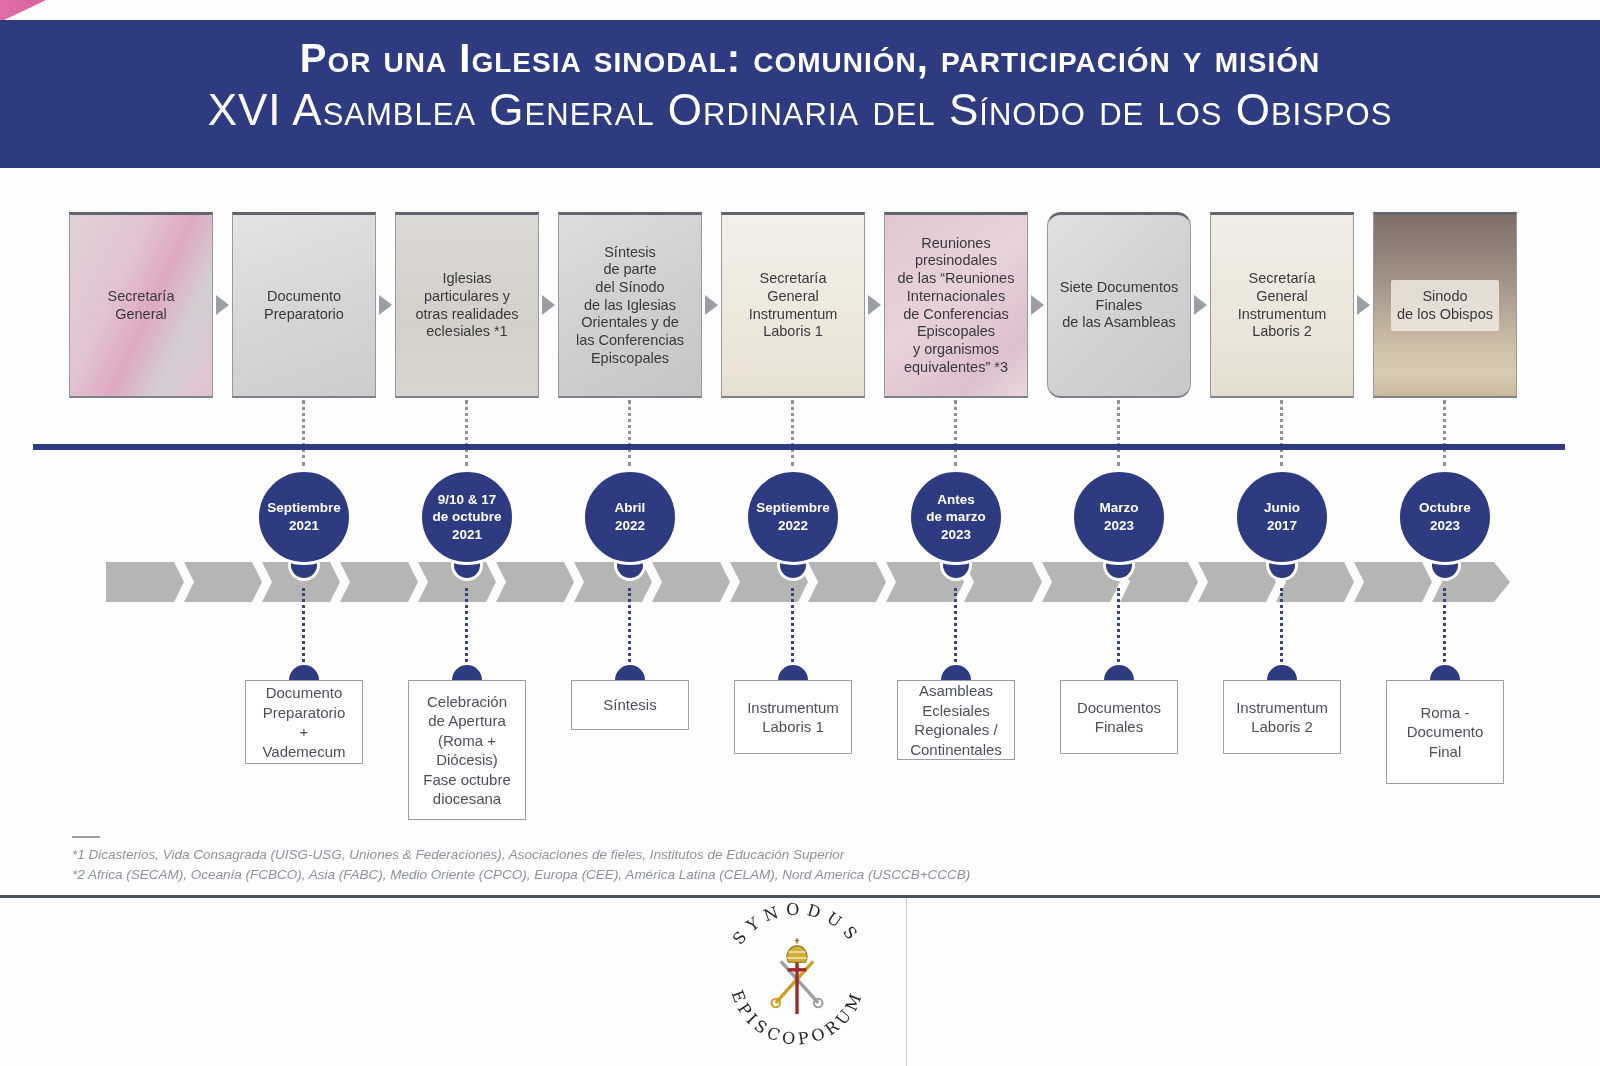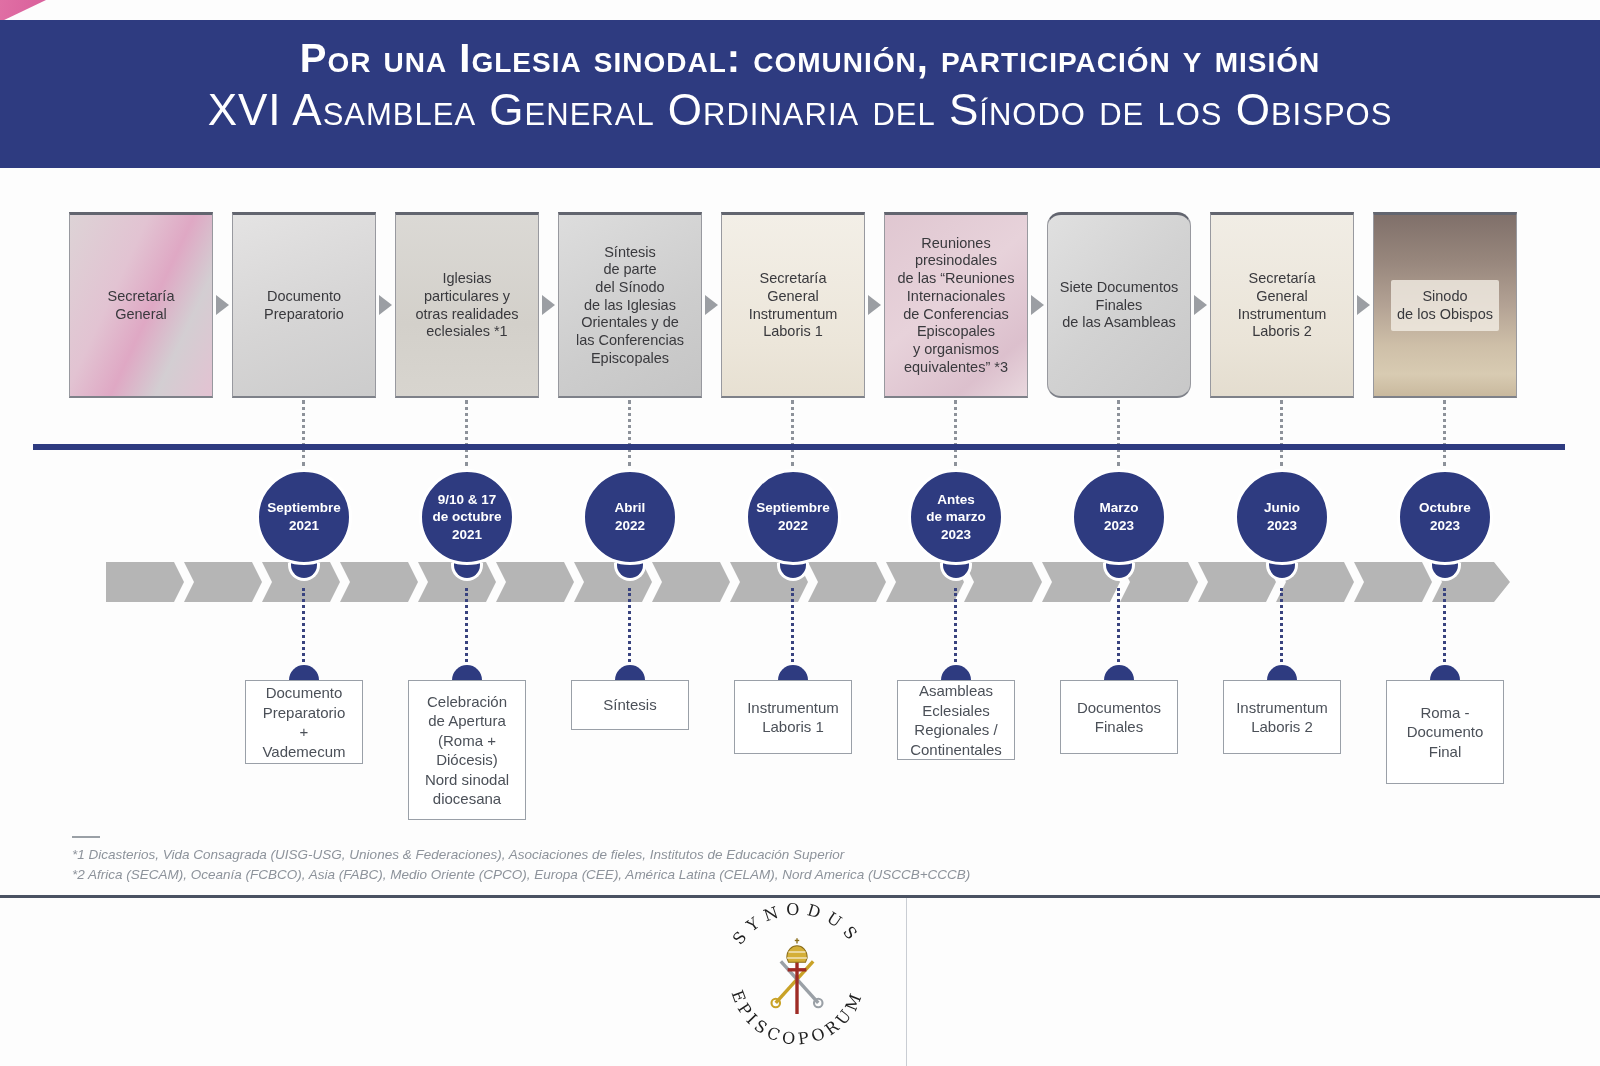--- a/index.html
+++ b/index.html
@@ -182,21 +182,21 @@
     <div class="circle" style="--c:467px">9/10 &amp; 17
 de octubre
 2021</div>
     <div class="pin" style="--c:467px"></div>
     <div class="dot-bot" style="--c:467px"></div>
     <div class="cap" style="--c:467px"></div>
     <div class="mbox" style="--c:467px;height:140px">Celebración
 de Apertura
 (Roma +
 Diócesis)
-Nord sinodal
+Fase octubre
 diocesana</div>
   </div>
   <div>
     <div class="dot-top" style="--c:630px"></div>
     <div class="circle" style="--c:630px">Abril
 2022</div>
     <div class="pin" style="--c:630px"></div>
     <div class="dot-bot" style="--c:630px"></div>
     <div class="cap" style="--c:630px"></div>
     <div class="mbox" style="--c:630px;height:50px">Síntesis</div>
@@ -230,21 +230,21 @@
 2023</div>
     <div class="pin" style="--c:1119px"></div>
     <div class="dot-bot" style="--c:1119px"></div>
     <div class="cap" style="--c:1119px"></div>
     <div class="mbox" style="--c:1119px;height:74px">Documentos
 Finales</div>
   </div>
   <div>
     <div class="dot-top" style="--c:1282px"></div>
     <div class="circle" style="--c:1282px">Junio
-2023</div>
+2017</div>
     <div class="pin" style="--c:1282px"></div>
     <div class="dot-bot" style="--c:1282px"></div>
     <div class="cap" style="--c:1282px"></div>
     <div class="mbox" style="--c:1282px;height:74px">Instrumentum
 Laboris 2</div>
   </div>
   <div>
     <div class="dot-top" style="--c:1445px"></div>
     <div class="circle" style="--c:1445px">Octubre
 2023</div>

